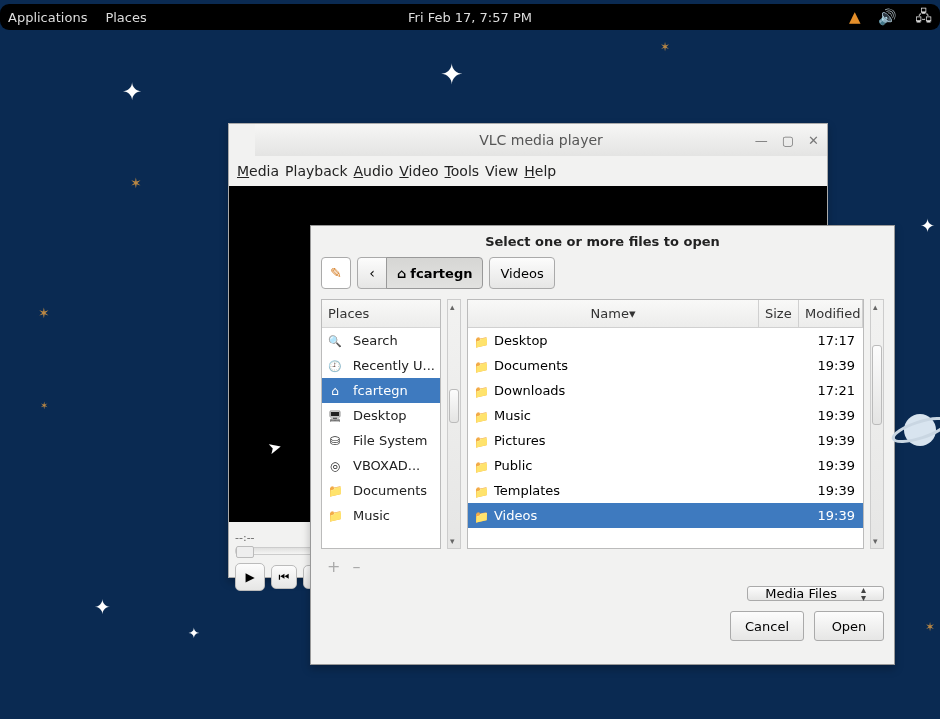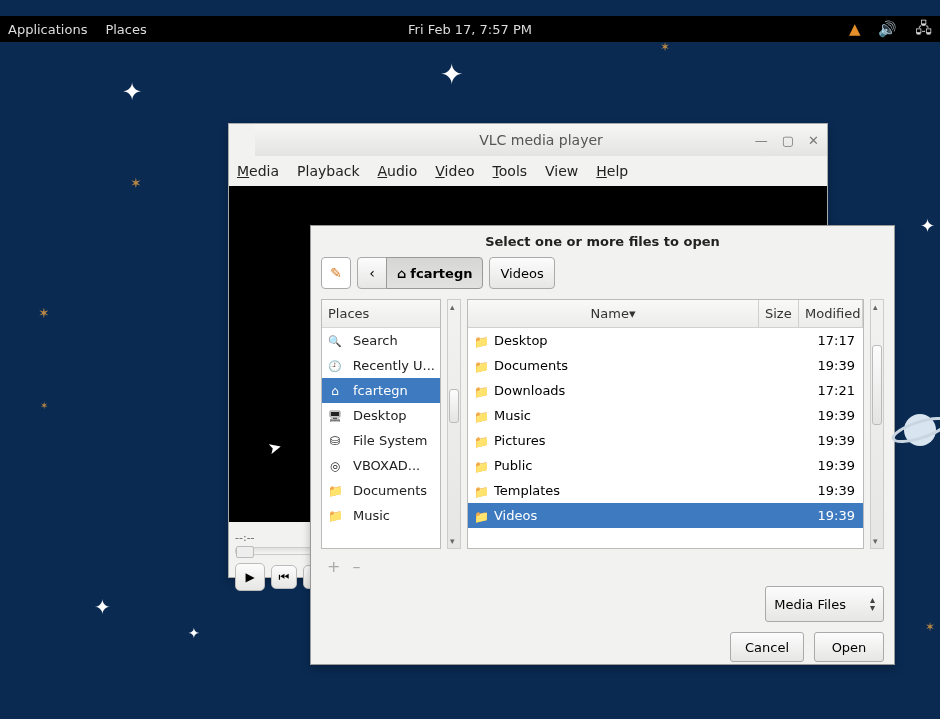--- a/index.html
+++ b/index.html
@@ -3,34 +3,34 @@
 <meta charset="utf-8">
 <style>
 * { margin: 0; padding: 0; box-sizing: border-box; font-family: "DejaVu Sans", "Liberation Sans", sans-serif; }
 body { width: 940px; height: 719px; background: #0a2a52; position: relative; overflow: hidden; }
 
 
 .star { position: absolute; color: #fff; }
 .star.red { color: #b84; }
 
 
-.topbar { position: absolute; top: 16px; left: 0; right: 0; height: 26px; background: #000; color: #ddd; display: flex; align-items: center; padding: 0 8px; font-size: 13px; }
+.topbar { position: absolute; top: 4px; left: 0; right: 0; height: 26px; background: #000; color: #ddd; display: flex; align-items: center; padding: 0 8px; font-size: 13px; border-radius: 9px; }
 .topbar .menu-item { margin-right: 18px; cursor: pointer; }
 .topbar .clock { position: absolute; left: 50%; transform: translateX(-50%); }
 .topbar .tray { margin-left: auto; display: flex; gap: 18px; align-items: center; }
 .topbar .tray span { font-size: 15px; }
 
 
 .window { position: absolute; background: #f2f2f1; border: 1px solid #aaa; box-shadow: 0 4px 8px rgba(0,0,0,.25); }
 .titlebar { height: 32px; background: linear-gradient(#f6f6f5,#e4e4e3); display: flex; align-items: center; justify-content: center; position: relative; font-size: 14px; color: #555; margin-left: 26px; }
 .titlebar .win-btns { position: absolute; right: 8px; display: flex; gap: 14px; font-size: 13px; color: #777; }
 
 
 #vlc { left: 228px; top: 123px; width: 600px; height: 455px; }
-.menubar { background: #f2f2f1; height: 30px; display: flex; align-items: center; padding: 0 8px; font-size: 14px; color: #222; gap: 18px; }
+.menubar { background: #f2f2f1; height: 30px; display: flex; align-items: center; padding: 0 8px; font-size: 14px; color: #222; gap: 6px; }
 .menubar span u { text-decoration: underline; }
 .video-area { background: #000; height: 336px; }
 .controls { height: 52px; background: #f2f2f1; padding: 4px 6px; }
 .seek { height: 8px; background: linear-gradient(#e0e0df,#f5f5f4); margin: 2px 0 8px 0; border: 1px solid #ccc; border-radius: 3px; position: relative; }
 .seek .knob { position: absolute; left: 0; top: -2px; height: 12px; width: 18px; background: #eee; border: 1px solid #bbb; border-radius: 2px; }
 .btnrow { display: flex; gap: 6px; align-items: center; }
 .ctrl-btn { width: 26px; height: 24px; background: linear-gradient(#fcfcfc,#e6e6e5); border: 1px solid #bbb; border-radius: 5px; display: flex; align-items: center; justify-content: center; font-size: 12px; }
 .ctrl-btn.big { width: 30px; height: 28px; }
 .timelabel { font-size: 11px; color: #666; margin-right: 6px; }
 
@@ -77,21 +77,21 @@
 .fl-row .cname { flex: 1; display: flex; gap: 6px; align-items: center; }
 .fl-row .csize { width: 40px; }
 .fl-row .cmod  { width: 64px; text-align: right; padding-right: 8px; }
 .fl-row.sel { background: #3e7abf; color: #fff; }
 .f-ico { width: 14px; height: 14px; display: inline-block; }
 .f-ico.fold::before { content: "📁"; font-size: 12px; }
 
 .dlg-lower { padding: 8px 10px 0 10px; display: flex; flex-direction: column; gap: 10px; }
 .addrm { display: flex; gap: 12px; padding-left: 6px; color: #aaa; font-size: 16px; }
 .filter-row { display: flex; }
-.filter { margin-left: auto; height: 36px; padding: 0 8px; background: linear-gradient(#fcfcfc,#e6e6e5); border: 1px solid #aaa; border-radius: 3px; display: flex; align-items: center; gap: 24px; font-size: 13px; }
+.filter { margin-left: auto; height: 15px; padding: 0 17px; background: linear-gradient(#fcfcfc,#e6e6e5); border: 1px solid #aaa; border-radius: 3px; display: flex; align-items: center; gap: 24px; font-size: 13px; }
 .filter .ud { font-size: 10px; line-height: 8px; color: #444; display: flex; flex-direction: column; }
 .btn-row { display: flex; justify-content: flex-end; gap: 10px; padding-bottom: 10px; }
 .dlg-btn { min-width: 70px; height: 30px; background: linear-gradient(#fcfcfc,#e6e6e5); border: 1px solid #aaa; border-radius: 3px; font-size: 13px; display: flex; align-items: center; justify-content: center; padding: 0 14px; }
 
 .cursor { position: absolute; left: 268px; top: 438px; font-size: 16px; color: #fff; pointer-events: none; transform: rotate(-15deg); }
 </style>
 </head>
 <body>
 
 <span class="star" style="left:122px; top:78px; font-size:24px;">✦</span>

